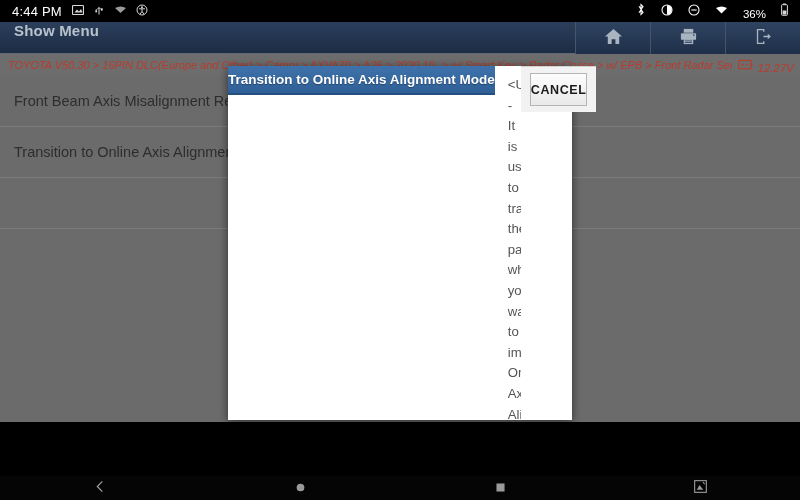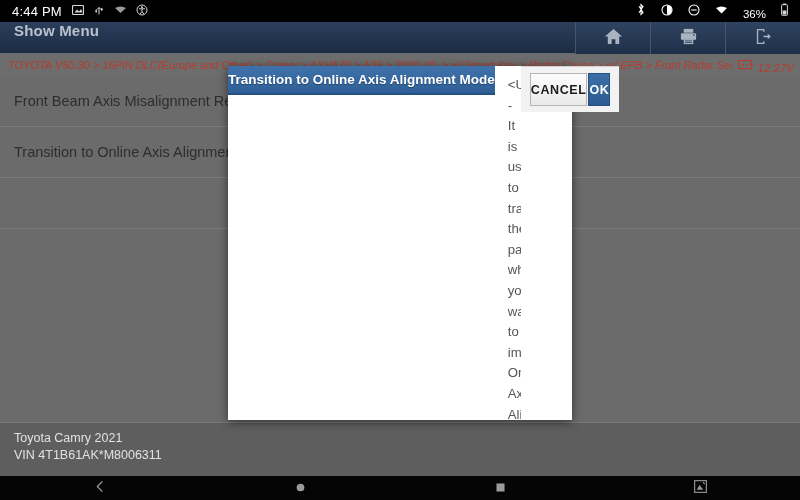--- a/index.html
+++ b/index.html
@@ -254,24 +254,20 @@
       <span class="volt">12.27V</span>
     </div>
   </div>
 
   <div class="content">
     <div class="row">Front Beam Axis Misalignment Reading / Sensor Calibration</div>
     <div class="row">Transition to Online Axis Alignment</div>
     <div class="row-empty"></div>
   </div>
 
-  <div class="footer">
-    <div>Toyota Camry 2021</div>
-    <div>VIN 4T1B61AK*M8006311</div>
-  </div>
 
   <div class="navbar">
     <div class="navitem">
       <span>
         <svg width="13" height="13" viewBox="0 0 14 14">
             <path d="M9 1.5 L3.6 7 L9 12.5" fill="none" stroke="#9a9a9a" stroke-width="1.4"></path>
           </svg>
       </span>
     </div>
     <div class="navitem">
@@ -302,17 +298,16 @@
   <div class="dialog">
     <div class="dlg-title">Transition to Online Axis Alignment Mode</div>
     <div class="dlg-body">&lt;Usage&gt;
 - It is used to transit the parts which you want to implement Online Axis Alignment together into Online Axis Alignment Mode.
 - It is used to check progress status of Online Axis Alignment during Online Axis Alignment.
 
 &lt;Introduction&gt;
 This function is used to select the parts which you want to align Online axis and transit all the selected parts to Online Axis Alignment Mode. Also, after transiting to Online Axis Alignment Mode, it can be used as a function to display the progress status of Online Axis Alignment.</div>
     <div class="dlg-foot">
       <div class="btn btn-cancel">CANCEL</div>
-      <div class="btn btn-ok">OK</div>
     </div>
   </div>
 
 </div>
 
 </body></html>

